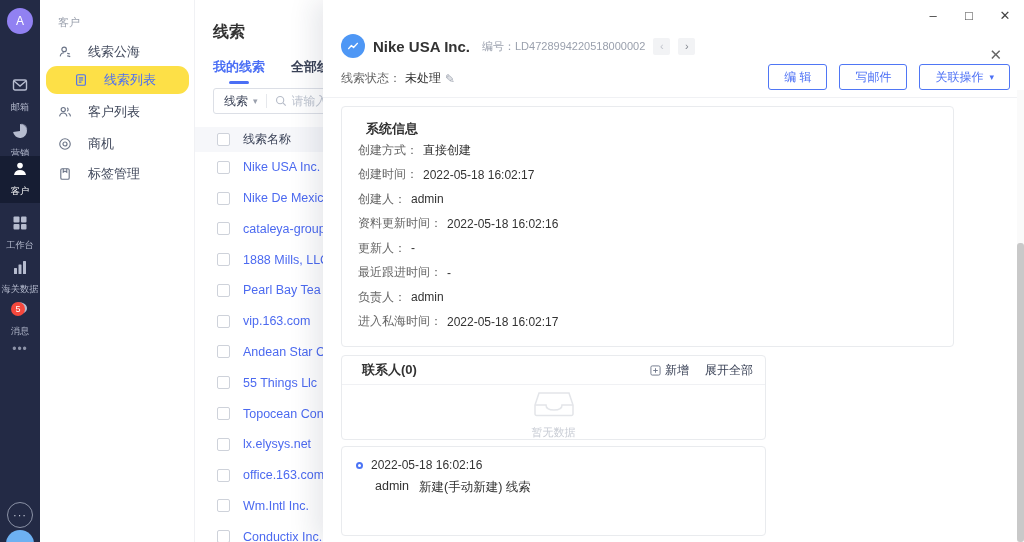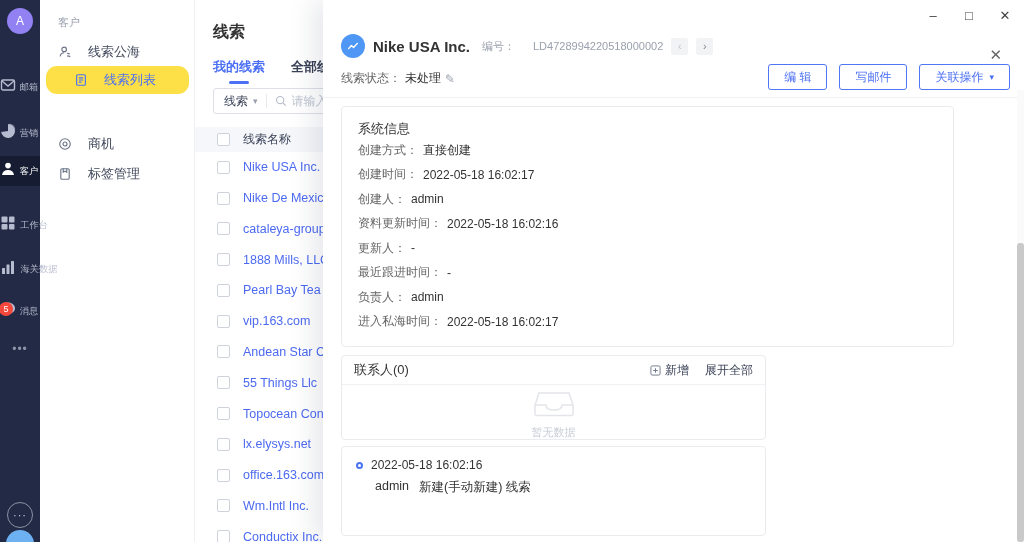--- a/index.html
+++ b/index.html
@@ -3,21 +3,21 @@
 <meta charset="utf-8">
 <style>
   * { margin:0; padding:0; box-sizing:border-box; }
   html,body { width:1024px; height:542px; overflow:hidden;
     font-family:"Liberation Sans","DejaVu Sans",sans-serif; background:#fff; }
 
   
   .app-sidebar { position:absolute; left:0; top:0; width:40px; height:542px; background:#232a45; z-index:3; }
   .avatar { position:absolute; top:8px; left:7px; width:26px; height:26px; border-radius:50%;
     background:#9181f2; color:#fff; font-size:12px; display:flex; align-items:center; justify-content:center; }
-  .side-item { position:absolute; left:0; width:40px; display:flex; 
+  .side-item { position:absolute; left:0; width:40px; display:flex; flex-direction:column;
     align-items:center; gap:3px; color:#b6bccf; cursor:pointer; padding:5px 0; }
   .side-item .lbl { font-size:10px; white-space:nowrap; transform:scale(.92); }
   .side-item svg { width:16px; height:16px; }
   .side-item.active { background:#161d33; color:#fff; }
   .badge { position:absolute; top:1px; right:3px; min-width:14px; height:14px; border-radius:7px;
     background:#f5483d; color:#fff; font-size:9px; display:flex; align-items:center; justify-content:center; padding:0 3px; }
   .side-more { position:absolute; top:342px; width:40px; text-align:center; color:#8d93a8; font-size:12px; letter-spacing:1px; }
   .help-circle { position:absolute; bottom:14px; left:7px; width:26px; height:26px; border-radius:50%;
     border:1px solid #8b92a6; color:#c9cedb; font-size:11px; display:flex; align-items:center; justify-content:center; letter-spacing:1px;}
   .chat-bubble-bottom { position:absolute; bottom:-16px; left:6px; width:28px; height:28px; border-radius:50%; background:#6db1f2; }
@@ -62,37 +62,37 @@
   
   .panel { position:absolute; left:323px; top:0; width:701px; height:542px; background:#fff; z-index:5;
     box-shadow:-10px 0 24px rgba(30,40,70,.10); }
   .panel-close { position:absolute; top:46px; right:22px; font-size:15px; color:#666; cursor:pointer; }
   .p-title-row { position:absolute; top:34px; left:18px; display:flex; align-items:center; }
   .lead-icon { width:24px; height:24px; border-radius:50%; background:#4e97f5; display:flex;
     align-items:center; justify-content:center; flex:none; }
   .lead-icon svg { width:14px; height:14px; }
   .p-title { margin-left:8px; font-size:15px; font-weight:bold; color:#333; }
   .p-code-label { margin-left:12px; font-size:11px; color:#9aa0ad; }
-  .p-code { margin-left:18px; font-size:11px; color:#9aa0ad; }
+  .p-code { margin-left:0; font-size:11px; color:#9aa0ad; }
   .nav-btn { margin-left:8px; width:17px; height:17px; border-radius:2px; background:#f2f3f5;
     display:flex; align-items:center; justify-content:center; font-size:11px; cursor:pointer; }
   .nav-btn.prev { color:#c0c4cc; }
   .nav-btn.next { color:#82878f; }
   .p-status-row { position:absolute; top:70px; left:18px; font-size:12px; color:#666; display:flex; align-items:center; gap:4px; }
   .p-status-val { color:#333; }
   .pencil { color:#9aa0ad; font-size:12px; cursor:pointer; }
   .p-actions { position:absolute; top:64px; right:14px; display:flex; gap:12px; }
   .p-btn { height:26px; padding:0 15px; background:#fff; border:1px solid #4f76f5; border-radius:3px;
     color:#4b6ff5; font-size:12px; display:flex; align-items:center; gap:6px; cursor:pointer; }
   .p-btn .caret { font-size:9px; }
   .panel-body { position:absolute; top:97px; left:0; right:7px; bottom:0; border-top:1px solid #f0f1f4;
     padding:8px 0 0 18px; overflow:hidden; }
   .card { border:1px solid #e9ebee; border-radius:4px; background:#fff; }
   .card-sysinfo { width:613px; padding:13px 16px 12px; }
-  .card-title { font-size:13px; font-weight:normal; color:#333; }
+  .card-title { font-size:13px; font-weight:bold; color:#333;margin-left:8px; }
   .field-row { height:24.5px; display:flex; align-items:center; font-size:12px; }
   .field-row:first-of-type { margin-top:8px; }
   .f-label { color:#666; }
   .f-value { color:#333; margin-left:5px; }
   .left-col { width:425px; }
   .card-contacts { margin-top:8px; }
   .cc-head { height:29px; display:flex; align-items:center; padding:0 12px; border-bottom:1px solid #f0f1f4; }
   .cc-actions { margin-left:auto; display:flex; align-items:center; gap:16px; font-size:12px; color:#394156; }
   .cc-action { display:flex; align-items:center; gap:4px; cursor:pointer; }
   .cc-action svg { width:11px; height:11px; stroke:#6b7487; }
@@ -189,20 +189,27 @@
       </svg>
     <span>线索公海</span>
   </div>
   <div class="nav-item active" style="top:66px">
     <svg viewBox="0 0 16 16" fill="none" stroke-width="1.3">
         <rect x="3" y="2" width="10" height="12" rx="1.5"></rect>
         <path d="M5.5 5.5h5M5.5 8h5M5.5 10.5h3"></path>
       </svg>
     <span>线索列表</span>
   </div>
+  <div class="nav-item" style="top:98px">
+    <svg viewBox="0 0 16 16" fill="none" stroke-width="1.3">
+        <circle cx="6" cy="5.2" r="2.4"></circle>
+        <path d="M1.8 13c.4-2.6 2-3.9 4.2-3.9s3.8 1.3 4.2 3.9M10.5 3.2a2.4 2.4 0 0 1 0 4M12 9.4c1.4.5 2.1 1.7 2.3 3.6"></path>
+      </svg>
+    <span>客户列表</span>
+  </div>
   <div class="nav-item" style="top:130px">
     <svg viewBox="0 0 16 16" fill="none" stroke-width="1.3">
         <circle cx="8" cy="8" r="6"></circle>
         <circle cx="8" cy="8" r="2.3"></circle>
       </svg>
     <span>商机</span>
   </div>
   <div class="nav-item" style="top:160px">
     <svg viewBox="0 0 16 16" fill="none" stroke-width="1.3">
         <rect x="3.2" y="2" width="9.6" height="12" rx="1.5"></rect>

